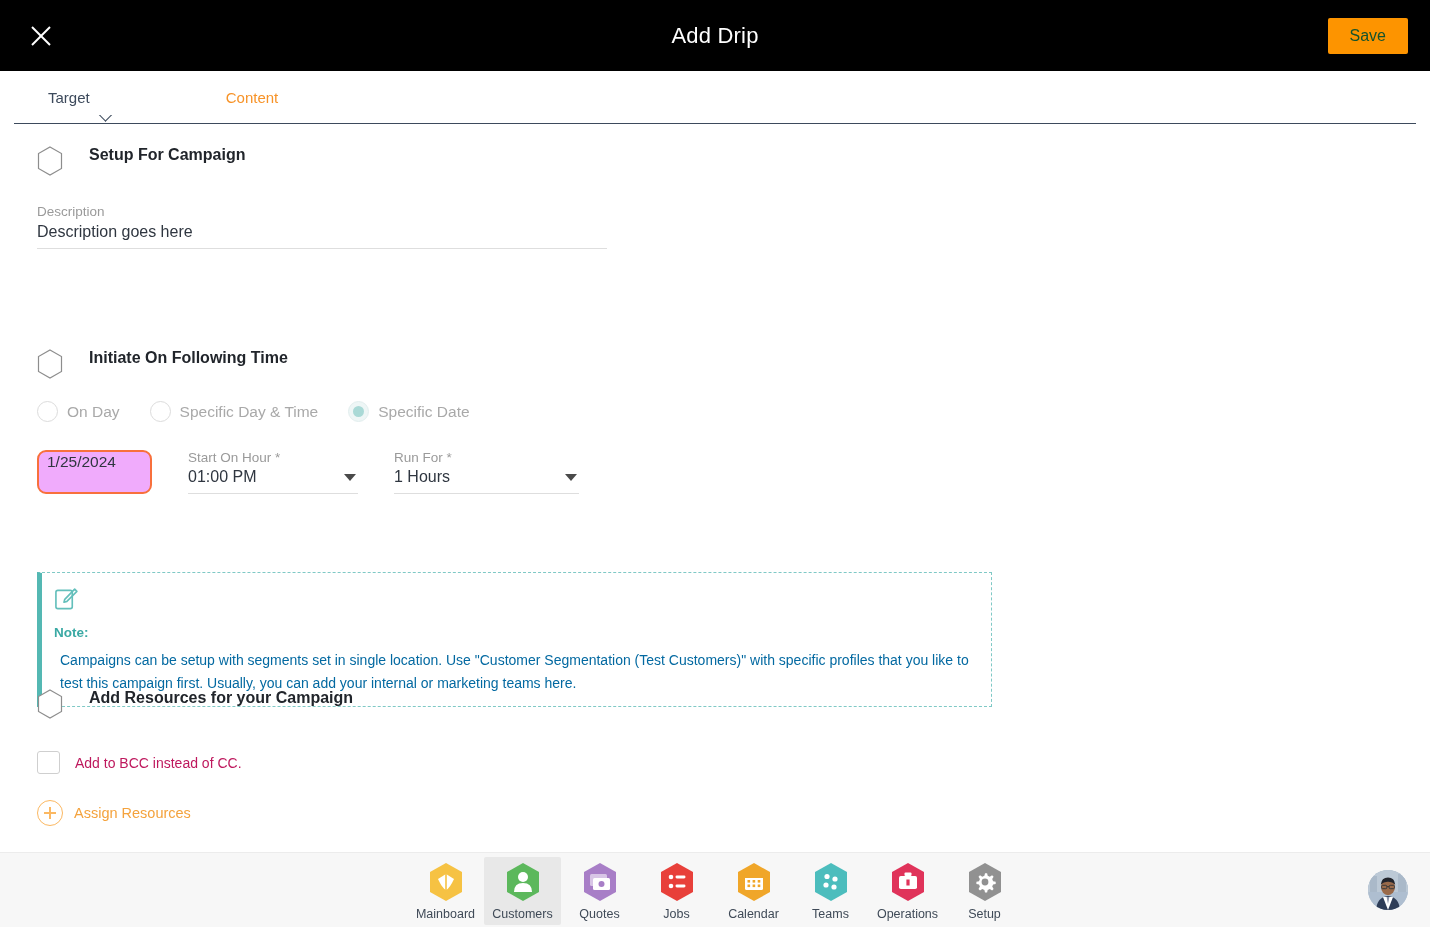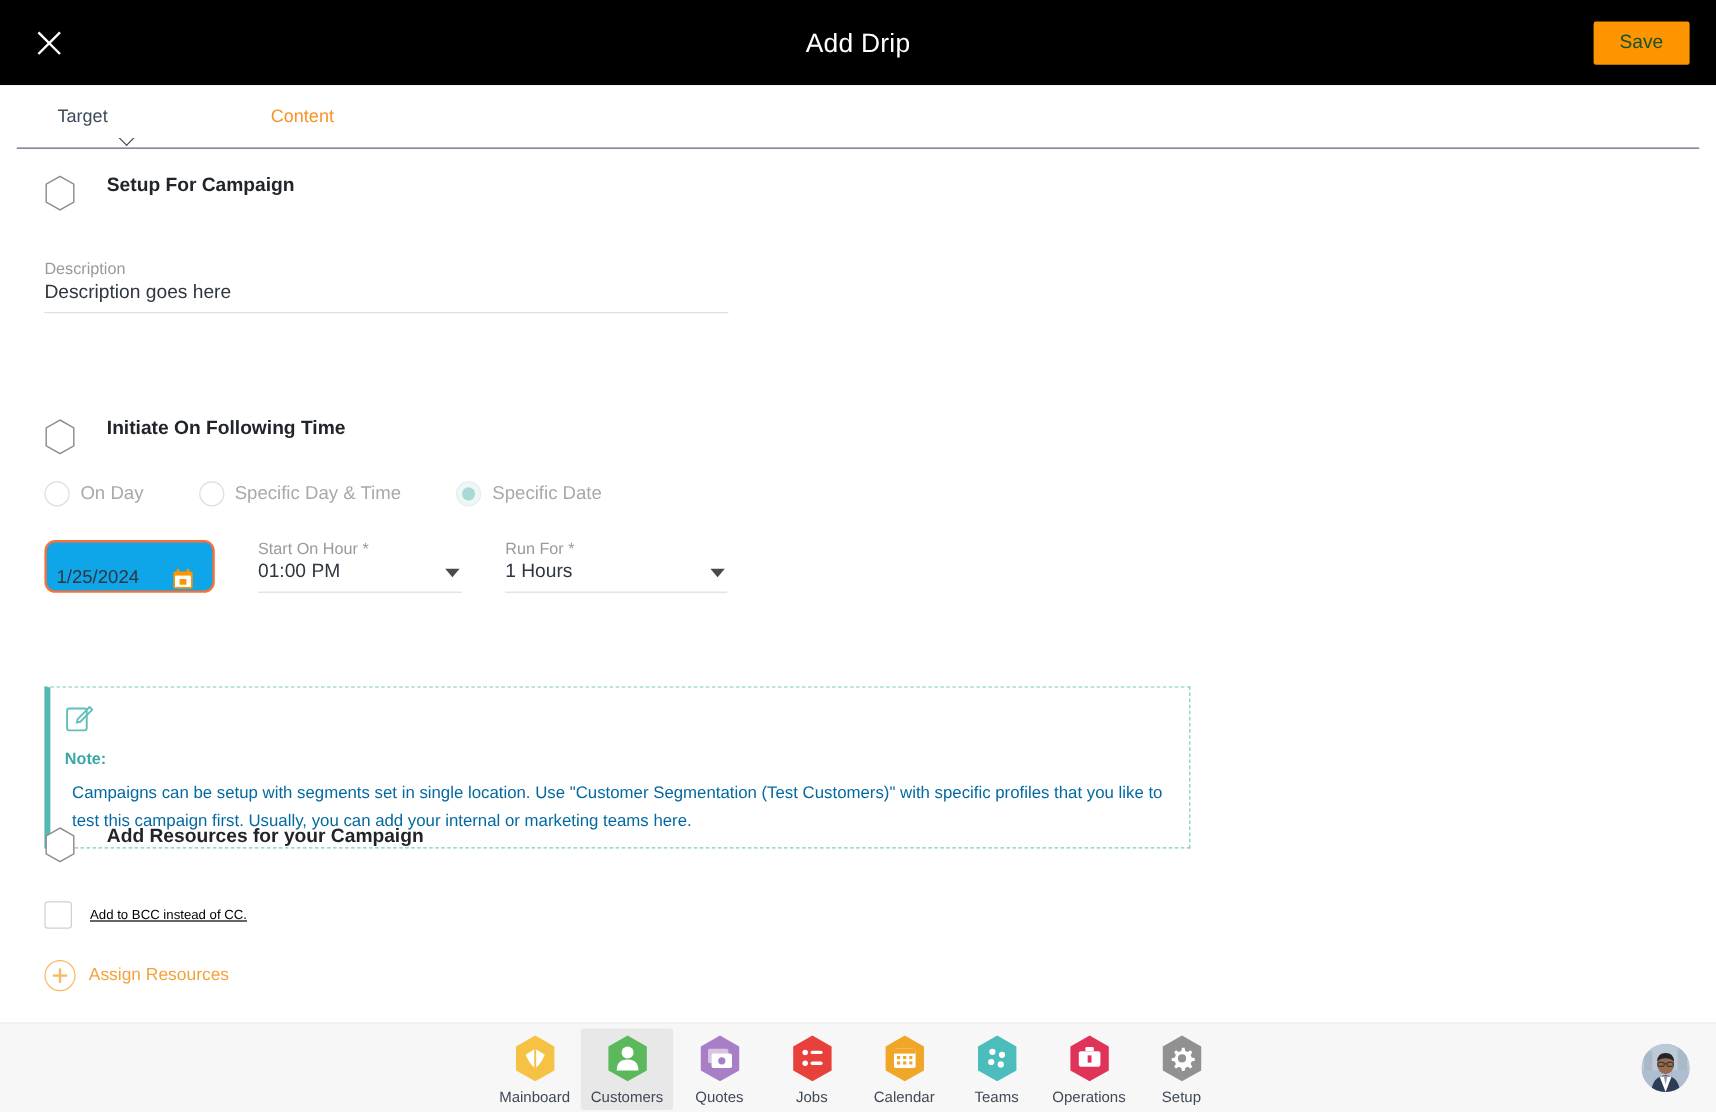--- a/index.html
+++ b/index.html
@@ -136,21 +136,21 @@
     width: 100%;
     padding: 0;
     background: transparent;
     font-family: "Liberation Sans", sans-serif;
   }
 
   
   .radio-row {
     display: flex;
     align-items: center;
-    gap: 16px;
+    gap: 0;
   }
   .radio-item {
     display: flex;
     align-items: center;
     gap: 9px;
     margin-right: 30px;
     cursor: pointer;
   }
   .radio-circle {
     width: 21px; height: 21px;
@@ -172,28 +172,28 @@
     color: #a9a9a9;
   }
 
   
   .datetime-row {
     display: flex;
     align-items: flex-end;
   }
   .date-box {
     position: relative;
-    width: 142px;
+    width: 115px;
     height: 44px;
     border: 2.5px solid #f8703c;
     border-radius: 9px;
     display: flex;
-    align-items: flex-end;
+    align-items: flex-start;
     padding: 0 8px 0 6px;
-    background: #0ea5e9;
+    background: #f0abfc;
   }
   .date-text {
     font-size: 15.5px;
     color: #2f3640;
     border: none; outline: none;
     background: transparent;
     width: 98px;
     font-family: "Liberation Sans", sans-serif;
   }
   .cal-icon { width: 19px; height: 19px; display: block; cursor: pointer; }
@@ -261,23 +261,22 @@
     cursor: pointer;
   }
   .checkbox {
     width: 23px; height: 23px;
     border: 1px solid #cfcfcf;
     border-radius: 3px;
     background: #fff;
     flex: 0 0 auto;
   }
   .check-label {
-    font-size: 11px;
-    color: #000000;
-    text-decoration: underline;
+    font-size: 14px;
+    color: #be185d;
   }
 
   
   .assign-row {
     display: flex;
     align-items: center;
     gap: 11px;
     cursor: pointer;
   }
   .plus-circle {
@@ -372,21 +371,21 @@
 
   <div style="position:absolute; left:37px; top:22px;">
     <div class="section-head">
       <svg class="hexicon" viewBox="0 0 26 30">
         <polygon points="13,1 24.5,7.5 24.5,22.5 13,29 1.5,22.5 1.5,7.5" fill="#ffffff" stroke="#8d8d8d" stroke-width="1.2"></polygon>
       </svg>
       <span class="section-title">Setup For Campaign</span>
     </div>
 
 
-    <div class="field" style="margin-top:40px;">
+    <div class="field" style="margin-top:28px;">
       <div class="field-label">Description</div>
       <input class="field-value" type="text" value="Description goes here" style="">
     </div>
   </div>
 
   <div style="position:absolute; left:37px; top:225px;">
     <div class="section-head">
       <svg class="hexicon" viewBox="0 0 26 30">
         <polygon points="13,1 24.5,7.5 24.5,22.5 13,29 1.5,22.5 1.5,7.5" fill="#ffffff" stroke="#8d8d8d" stroke-width="1.2"></polygon>
       </svg>

